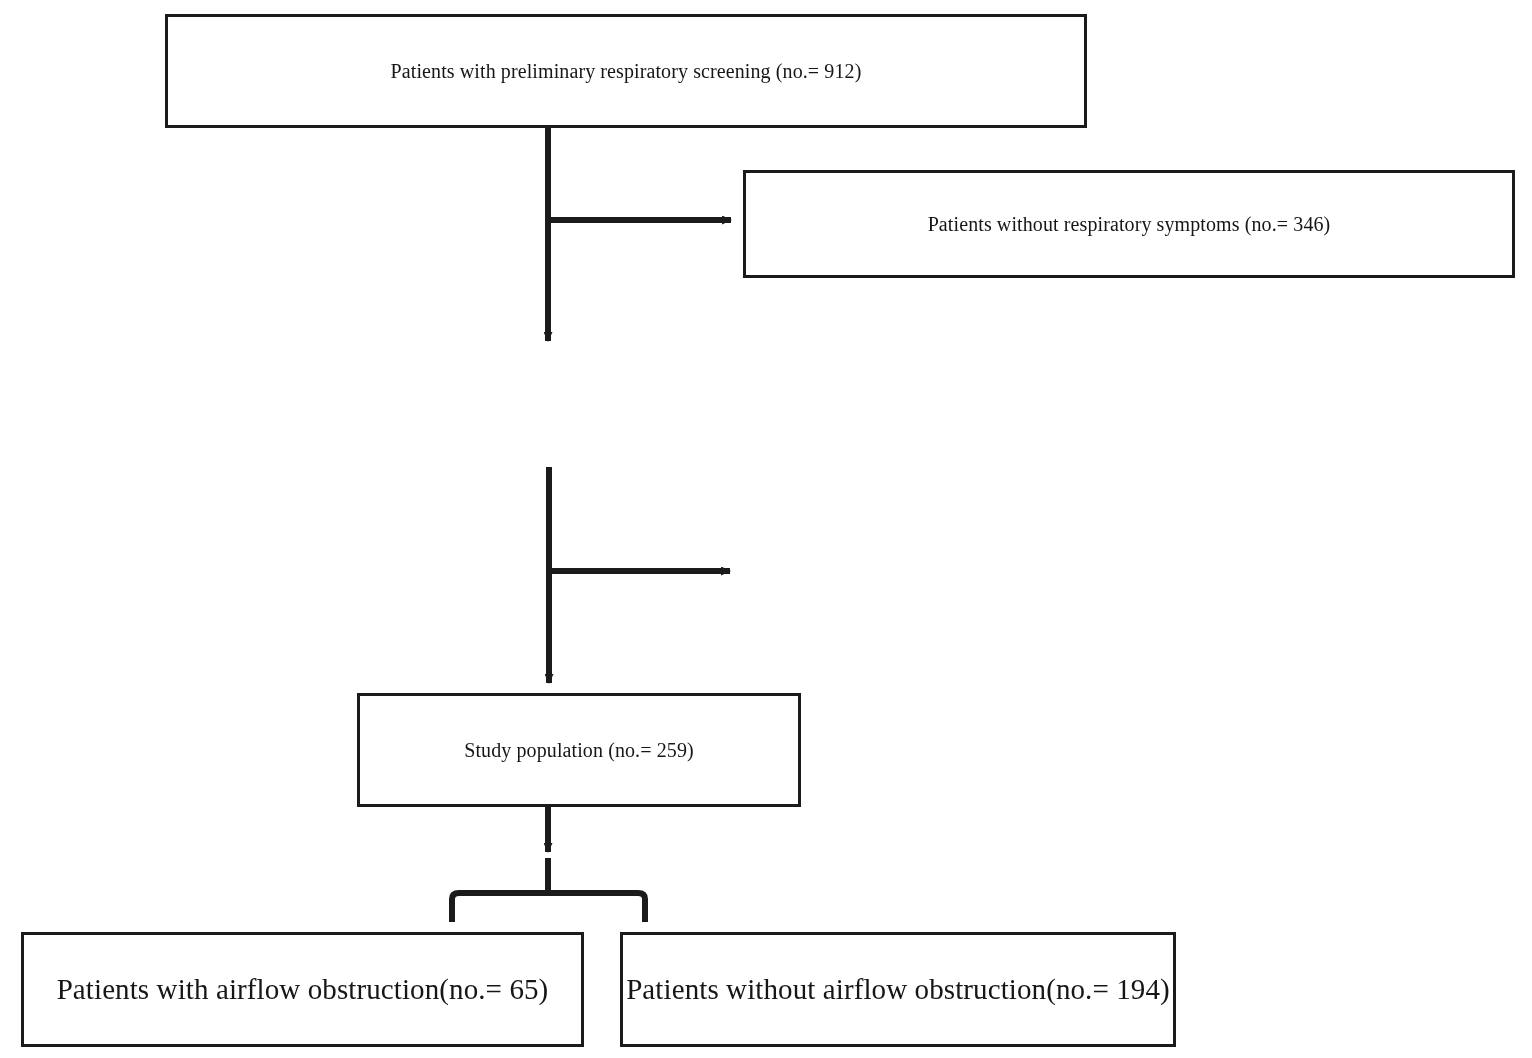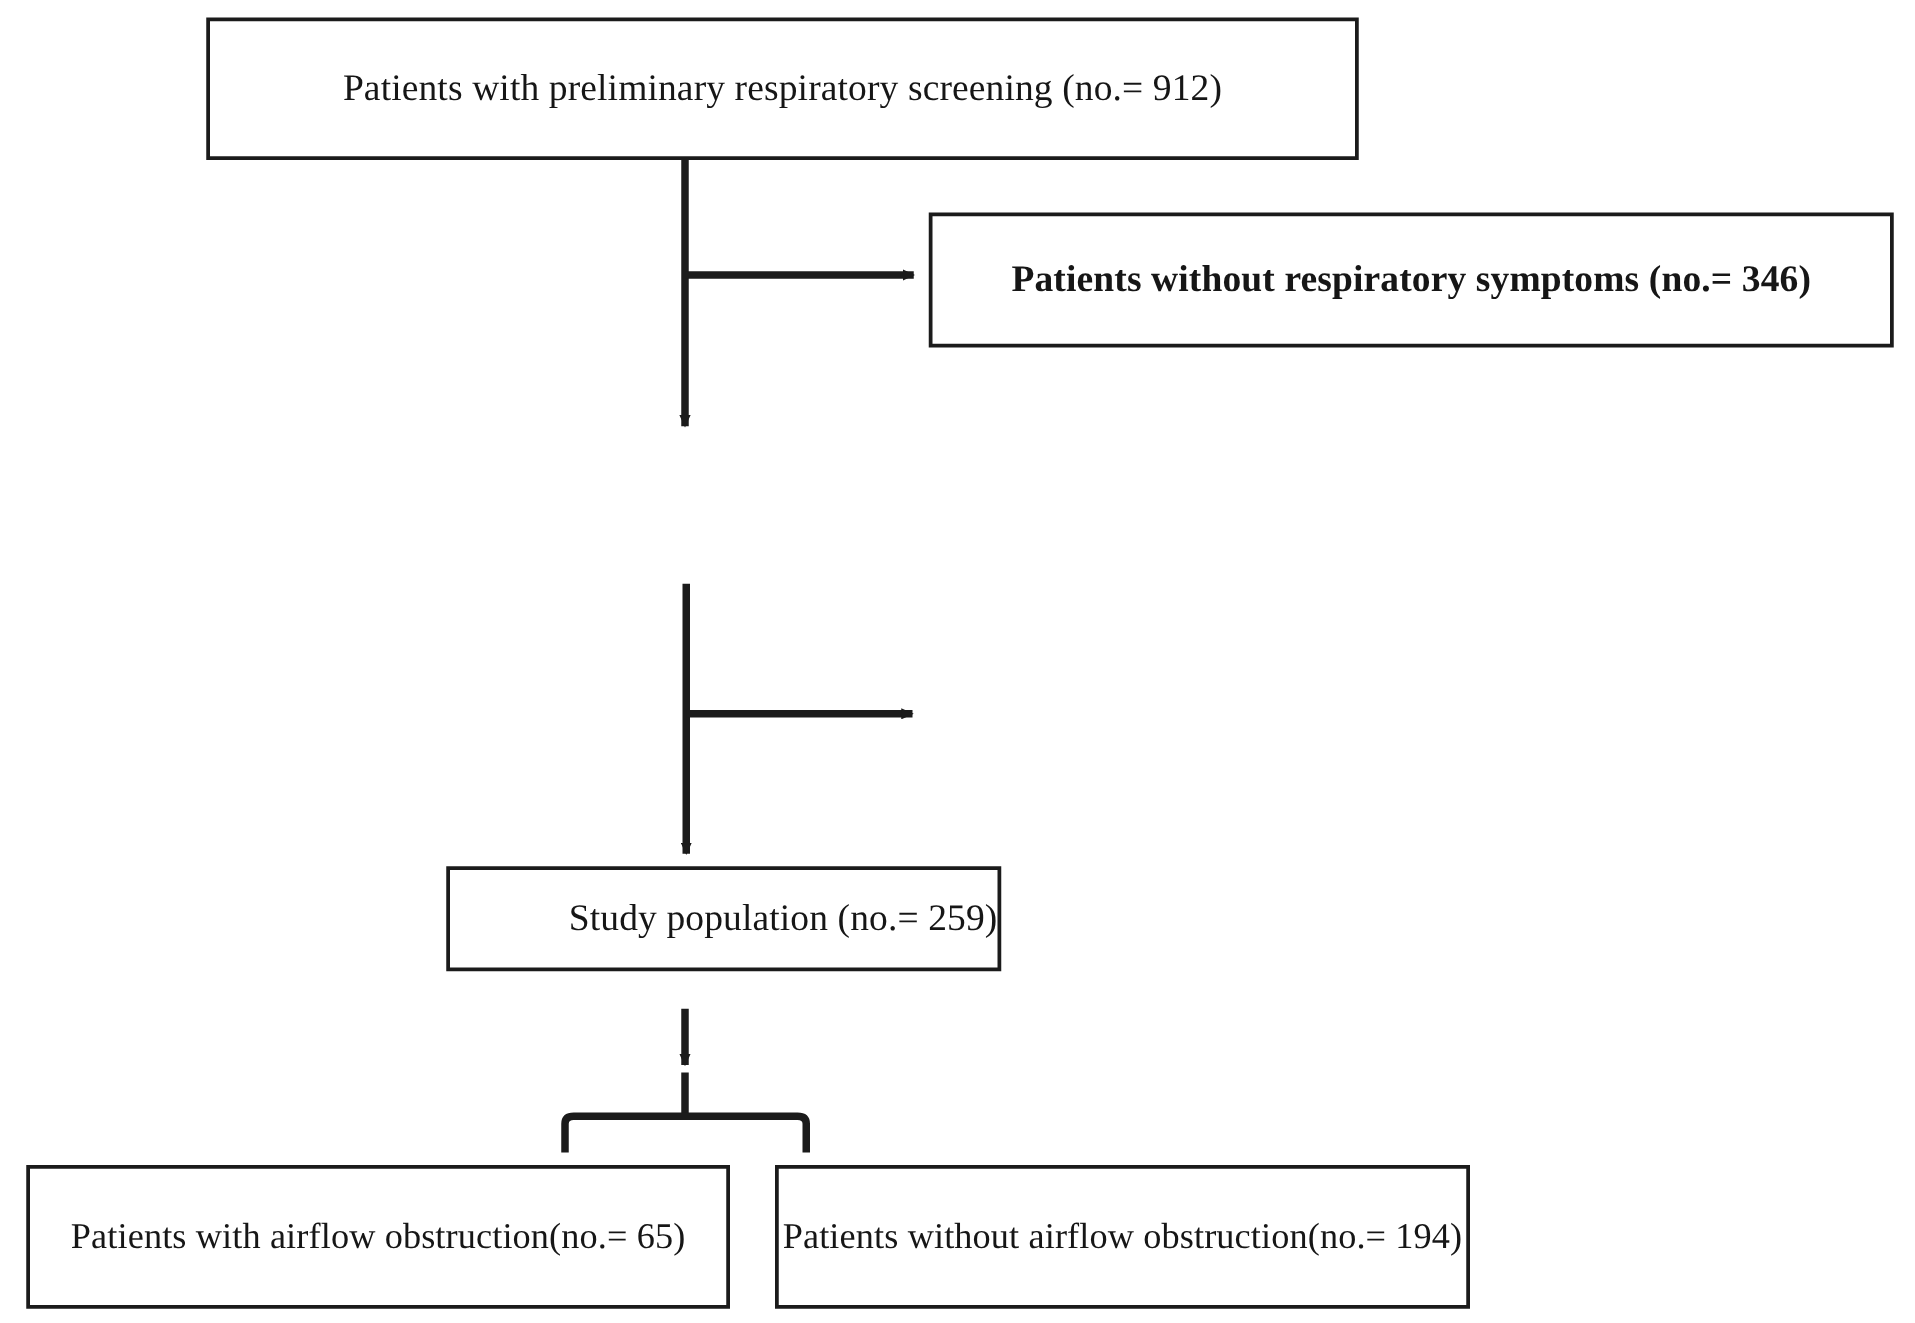--- a/index.html
+++ b/index.html
@@ -22,32 +22,32 @@
   .node-box {
     position: absolute;
     box-sizing: border-box;
     border: 3px solid #1b1b1b;
     background: #ffffff;
     display: flex;
     align-items: center;
     justify-content: center;
   }
   .node-label {
-    font-size: 30px;
+    font-size: 20px;
     line-height: 1.15;
     letter-spacing: 0.1px;
     white-space: nowrap;
     color: #161616;
   }
   
   #box-screened       { left: 165px;  top: 14px;  width: 922px; height: 114px; }
-  #box-no-symptoms    { left: 743px;  top: 170px; width: 772px; height: 108px; font-weight: bold; }
+  #box-no-symptoms    { left: 743px;  top: 170px; width: 772px; height: 108px; }
   #box-symptoms       { left: 139px;  top: 351px; width: 823px; height: 116px; }
   #box-no-data        { left: 742px;  top: 507px; width: 598px; height: 114px; }
-  #box-study-pop      { left: 357px;  top: 693px; width: 444px; height: 84px; justify-content: flex-end; }
+  #box-study-pop      { left: 357px;  top: 693px; width: 444px; height: 114px; }
   #box-obstruction    { left: 21px;    top: 932px; width: 563px; height: 115px; }
   #box-no-obstruction { left: 620px;  top: 932px; width: 556px; height: 115px; }
 
   
   #box-obstruction .node-label,
   #box-no-obstruction .node-label { font-size: 29px; }
 
   
   #connectors {
     position: absolute;

